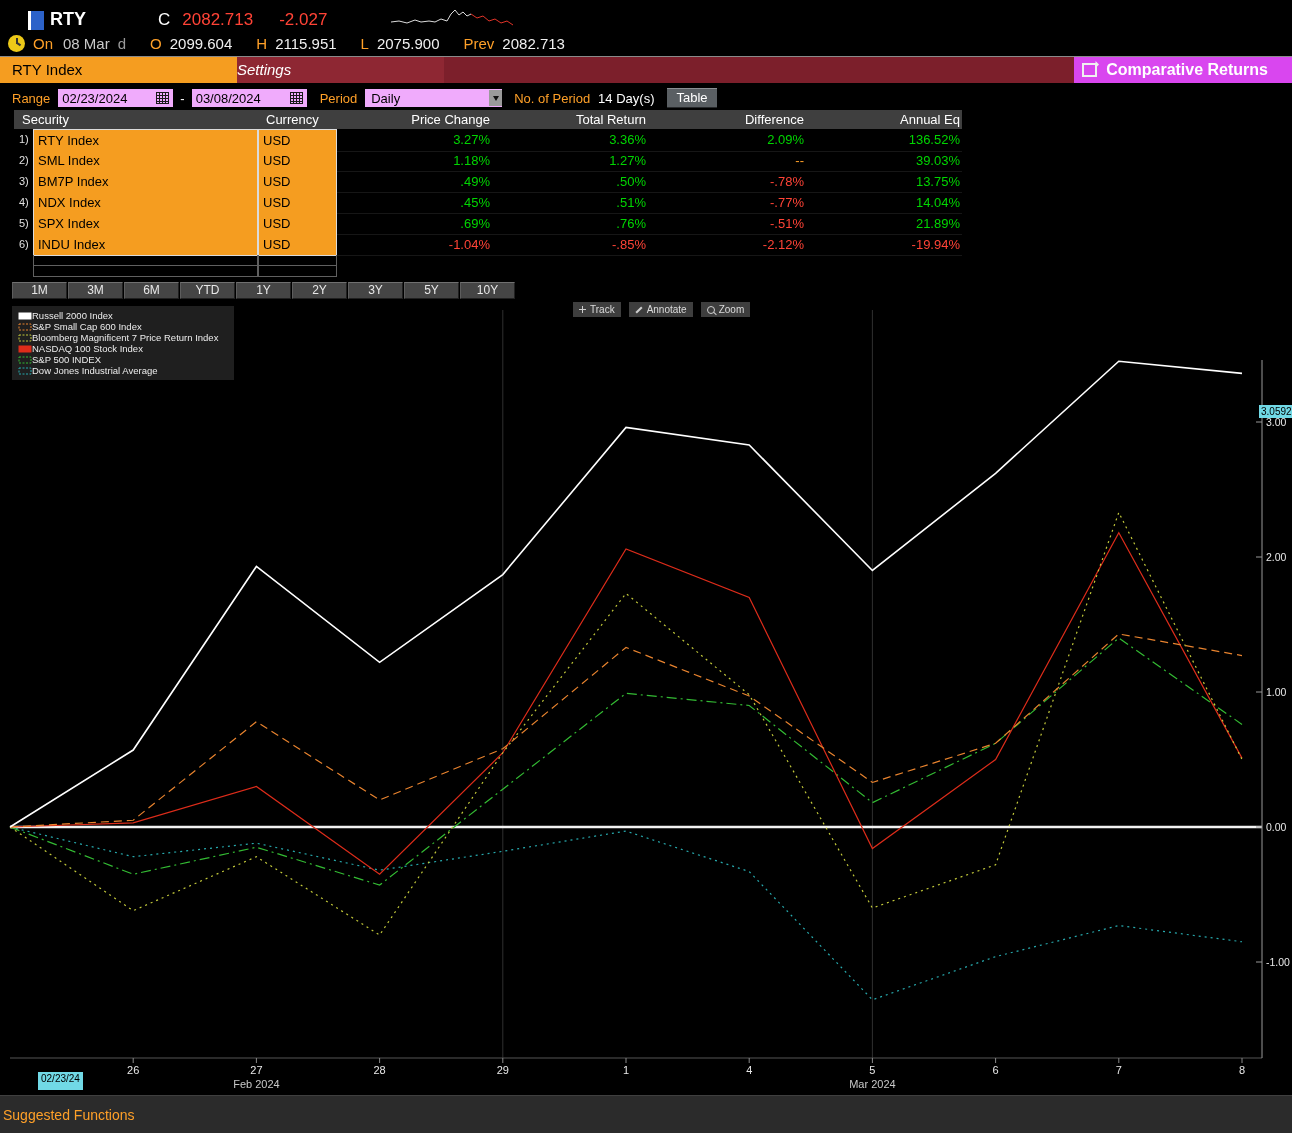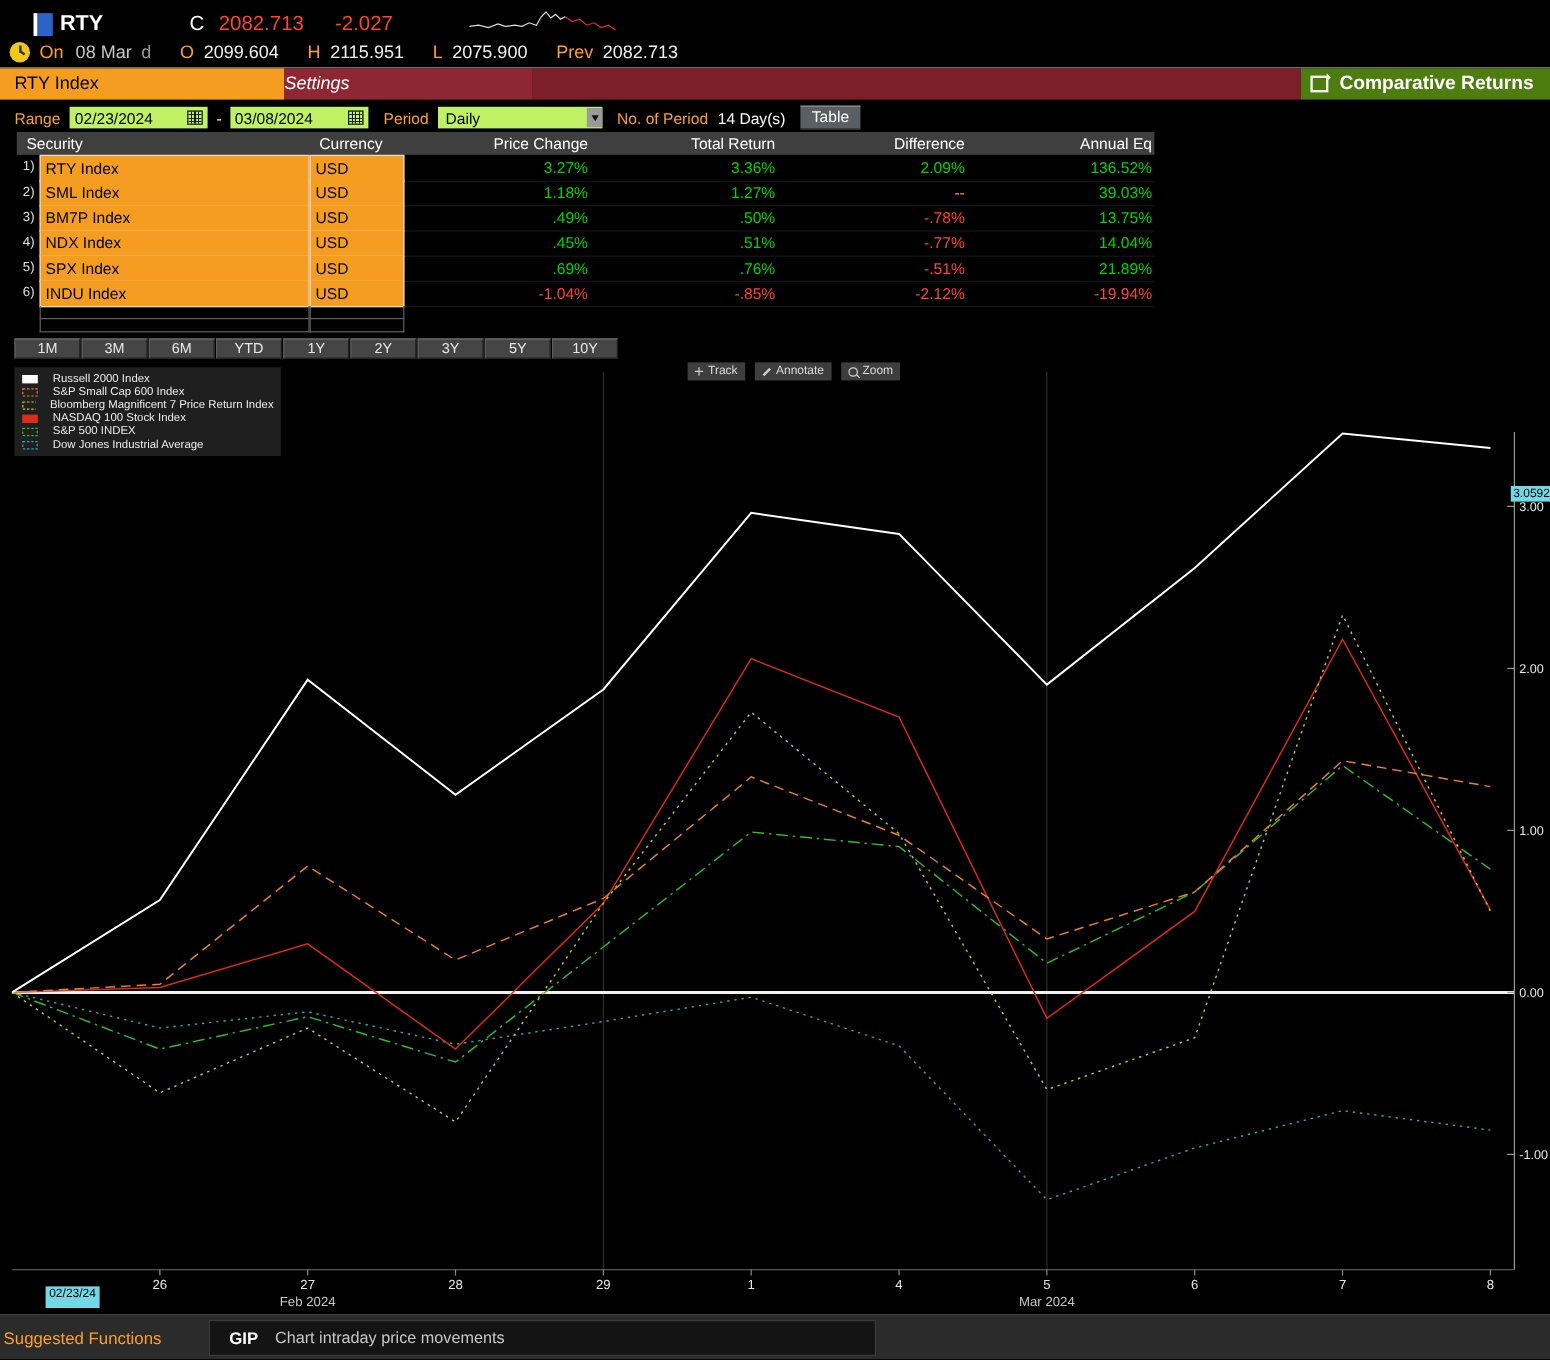--- a/index.html
+++ b/index.html
@@ -27,29 +27,29 @@
   .quotebar .wval{margin-left:8px;}
   .quotebar .on{margin-left:8px;}
   .quotebar .date{margin-left:10px;color:#c9c9c9;}
   .quotebar .dflag{margin-left:8px;}
 
   
   .fnbar{position:absolute;top:57px;left:0;width:1292px;height:26px;display:flex;}
   .tab-orange{width:237px;background:#f59d20;color:#000;font-size:15px;line-height:26px;padding-left:12px;box-sizing:border-box;}
   .tab-settings{width:207px;background:#8e2733;color:#fff;text-align:left;line-height:26px;font-size:15px;font-style:italic;}
   .fn-fill{flex:1;background:#7c1f2b;}
-  .title-wrap{background:#4d7c0f;display:flex;align-items:center;padding:0 14px 0 8px;color:#fff;font-size:16px;font-weight:600;gap:9px;}
+  .title-wrap{background:#d946ef;display:flex;align-items:center;padding:0 24px 0 8px;color:#fff;font-size:16px;font-weight:600;gap:9px;}
   .export-icon{width:11px;height:10px;border:2px solid #f0f0f0;position:relative;display:inline-block;}
   .export-icon::after{content:"";position:absolute;right:-3px;top:-3px;width:0;height:0;border-left:5px solid transparent;border-top:5px solid #f0f0f0;transform:rotate(45deg);}
 
   
   .controls{position:absolute;top:86px;left:0;width:1292px;height:24px;display:flex;align-items:center;font-size:13px;}
   .lab{color:#ffa028;}
   .controls .lab.first{margin-left:12px;}
-  .fieldbox{background:#bef264;color:#000;height:18px;display:flex;align-items:center;padding:0 4px;box-sizing:border-box;}
+  .fieldbox{background:#f0abfc;color:#000;height:18px;display:flex;align-items:center;padding:0 4px;box-sizing:border-box;}
   .datefield{width:115px;margin-left:8px;justify-content:space-between;}
   .dash{color:#fff;margin-left:7px;}
   .datefield2{margin-left:7px;}
   .cal{width:11px;height:10px;border:1px solid #1a1a1a;background:
        repeating-linear-gradient(to bottom,transparent 0 2px,#1a1a1a 2px 3px),
        repeating-linear-gradient(to right,transparent 0 2px,#1a1a1a 2px 3px);}
   .plabel{margin-left:13px;}
   .drop{width:137px;margin-left:8px;justify-content:space-between;padding-right:0;}
   .darr{width:13px;height:16px;background:#9a9a9a;display:flex;align-items:center;justify-content:center;}
   .darr::after{content:"";width:0;height:0;border-left:3px solid transparent;border-right:3px solid transparent;border-top:5px solid #111;}
@@ -71,21 +71,21 @@
   .erow{display:grid;grid-template-columns:19px 225px 79px 155px 156px 158px 156px;height:11px;}
   .esec,.ecur{border:1px solid #606060;border-top:none;box-sizing:border-box;background:transparent;}
 
   
   .range-tabs{position:absolute;top:282px;left:12px;display:flex;}
   .ptab{width:55px;height:17px;background:#454545;border-top:1px solid #707070;border-left:1px solid #5d5d5d;border-right:1px solid #202020;border-bottom:1px solid #202020;color:#e8e8e8;font-size:12px;text-align:center;line-height:15px;margin-right:1px;box-sizing:border-box;}
 
   
   .chart-svg{position:absolute;top:300px;left:0;}
   .legend{position:absolute;top:306px;left:12px;background:#1f1f1f;padding:4px 6px;width:222px;box-sizing:border-box;}
-  .lg-row{display:flex;align-items:center;gap:12px;height:11px;color:#ececec;font-size:9.5px;white-space:nowrap;}
+  .lg-row{display:flex;align-items:center;gap:0;height:11px;color:#ececec;font-size:9.5px;white-space:nowrap;}
   .chart-toolbar{position:absolute;top:302px;left:573px;display:flex;gap:8px;}
   .cbtn{display:flex;align-items:center;gap:4px;background:#3e3e3e;color:#dcdcdc;font-size:10px;padding:1px 6px;height:13px;}
   .track-icon{position:relative;width:7px;height:7px;display:inline-block;}
   .track-icon::before{content:"";position:absolute;left:0;top:3px;width:7px;height:1px;background:#cfcfcf;}
   .track-icon::after{content:"";position:absolute;left:3px;top:0;width:1px;height:7px;background:#cfcfcf;}
   .annotate-icon{width:8px;height:2px;background:#cfcfcf;transform:rotate(-45deg);display:inline-block;}
   .zoom-icon{width:6px;height:6px;border:1px solid #cfcfcf;border-radius:50%;position:relative;display:inline-block;}
   .zoom-icon::after{content:"";position:absolute;width:4px;height:1px;background:#cfcfcf;right:-3px;bottom:-1px;transform:rotate(45deg);}
   .ymarker{position:absolute;left:1259px;top:405px;background:#71d9e6;color:#000;font-size:10px;padding:0 2px;height:13px;line-height:13px;}
   .xstart{position:absolute;left:38px;top:1072px;background:#71d9e6;color:#000;font-size:10px;padding:0 3px;height:18px;line-height:13px;}
@@ -352,19 +352,15 @@
       <div class="cbtn">
         <span class="zoom-icon"></span>
         <span>Zoom</span>
       </div>
     </div>
   <div class="ymarker">3.0592</div>
   <div class="xstart">02/23/24</div>
 
   <footer class="statusbar">
     <span class="sf">Suggested Functions</span>
-    <div class="panel panel-gip">
-      <span class="code">GIP</span>
-      <span class="desc">Chart intraday price movements</span>
-    </div>
   </footer>
 
 </div>
 
 </body></html>

